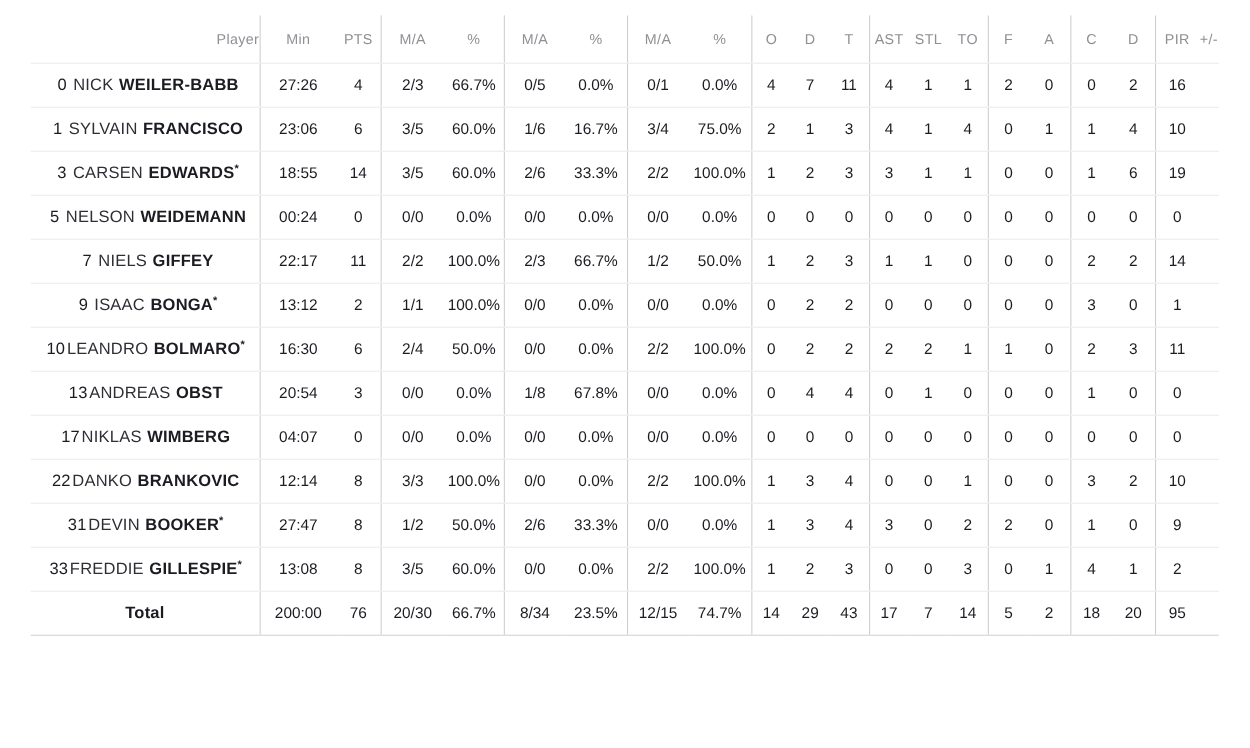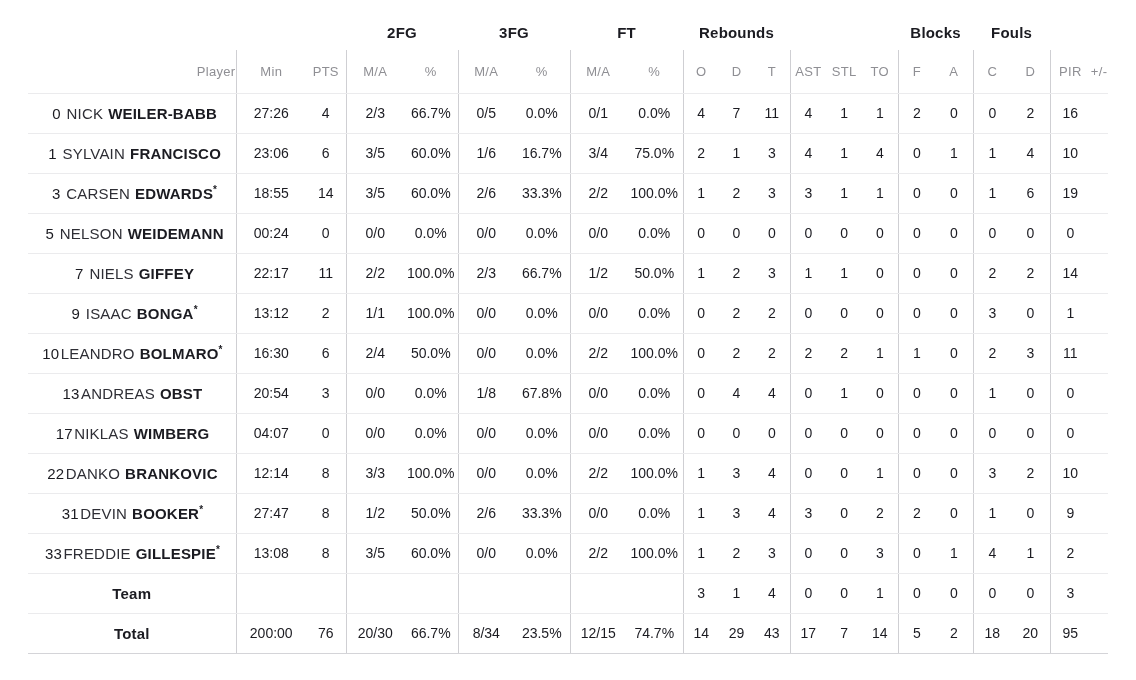--- a/index.html
+++ b/index.html
@@ -106,31 +106,20 @@
         <col class="c-stl">
         <col class="c-to">
       <col class="c-f">
         <col class="c-a">
       <col class="c-fc">
         <col class="c-fd">
       <col class="c-pir">
         <col class="c-pm">
     </colgroup>
     <thead>
-      <tr class="group-row">
-        <th colspan="3"></th>
-        <th colspan="2">2FG</th>
-        <th colspan="2">3FG</th>
-        <th colspan="2">FT</th>
-        <th colspan="3">Rebounds</th>
-        <th colspan="3"></th>
-        <th colspan="2">Blocks</th>
-        <th colspan="2">Fouls</th>
-        <th colspan="2"></th>
-      </tr>
       <tr class="header-row">
         <th class="player-col">Player</th>
         <th class="gs">Min</th>
         <th>PTS</th>
         <th class="gs">M/A</th>
         <th>%</th>
         <th class="gs">M/A</th>
         <th>%</th>
         <th class="gs">M/A</th>
         <th>%</th>
@@ -419,43 +408,20 @@
     <td>0</td>
     <td>3</td>
     <td class="gs">0</td>
     <td>1</td>
     <td class="gs">4</td>
     <td>1</td>
     <td class="gs">2</td>
     <td></td>
   </tr>
         <tr class="data-row">
-    <td class="player-cell"><span class="p-last">Team</span><sup class="p-star"></sup></td>
-    <td class="gs"></td>
-    <td></td>
-    <td class="gs"></td>
-    <td></td>
-    <td class="gs"></td>
-    <td></td>
-    <td class="gs"></td>
-    <td></td>
-    <td class="gs">3</td>
-    <td>1</td>
-    <td>4</td>
-    <td class="gs">0</td>
-    <td>0</td>
-    <td>1</td>
-    <td class="gs">0</td>
-    <td>0</td>
-    <td class="gs">0</td>
-    <td>0</td>
-    <td class="gs">3</td>
-    <td></td>
-  </tr>
-        <tr class="data-row">
     <td class="player-cell"><span class="p-last">Total</span><sup class="p-star"></sup></td>
     <td class="gs">200:00</td>
     <td>76</td>
     <td class="gs">20/30</td>
     <td>66.7%</td>
     <td class="gs">8/34</td>
     <td>23.5%</td>
     <td class="gs">12/15</td>
     <td>74.7%</td>
     <td class="gs">14</td>

